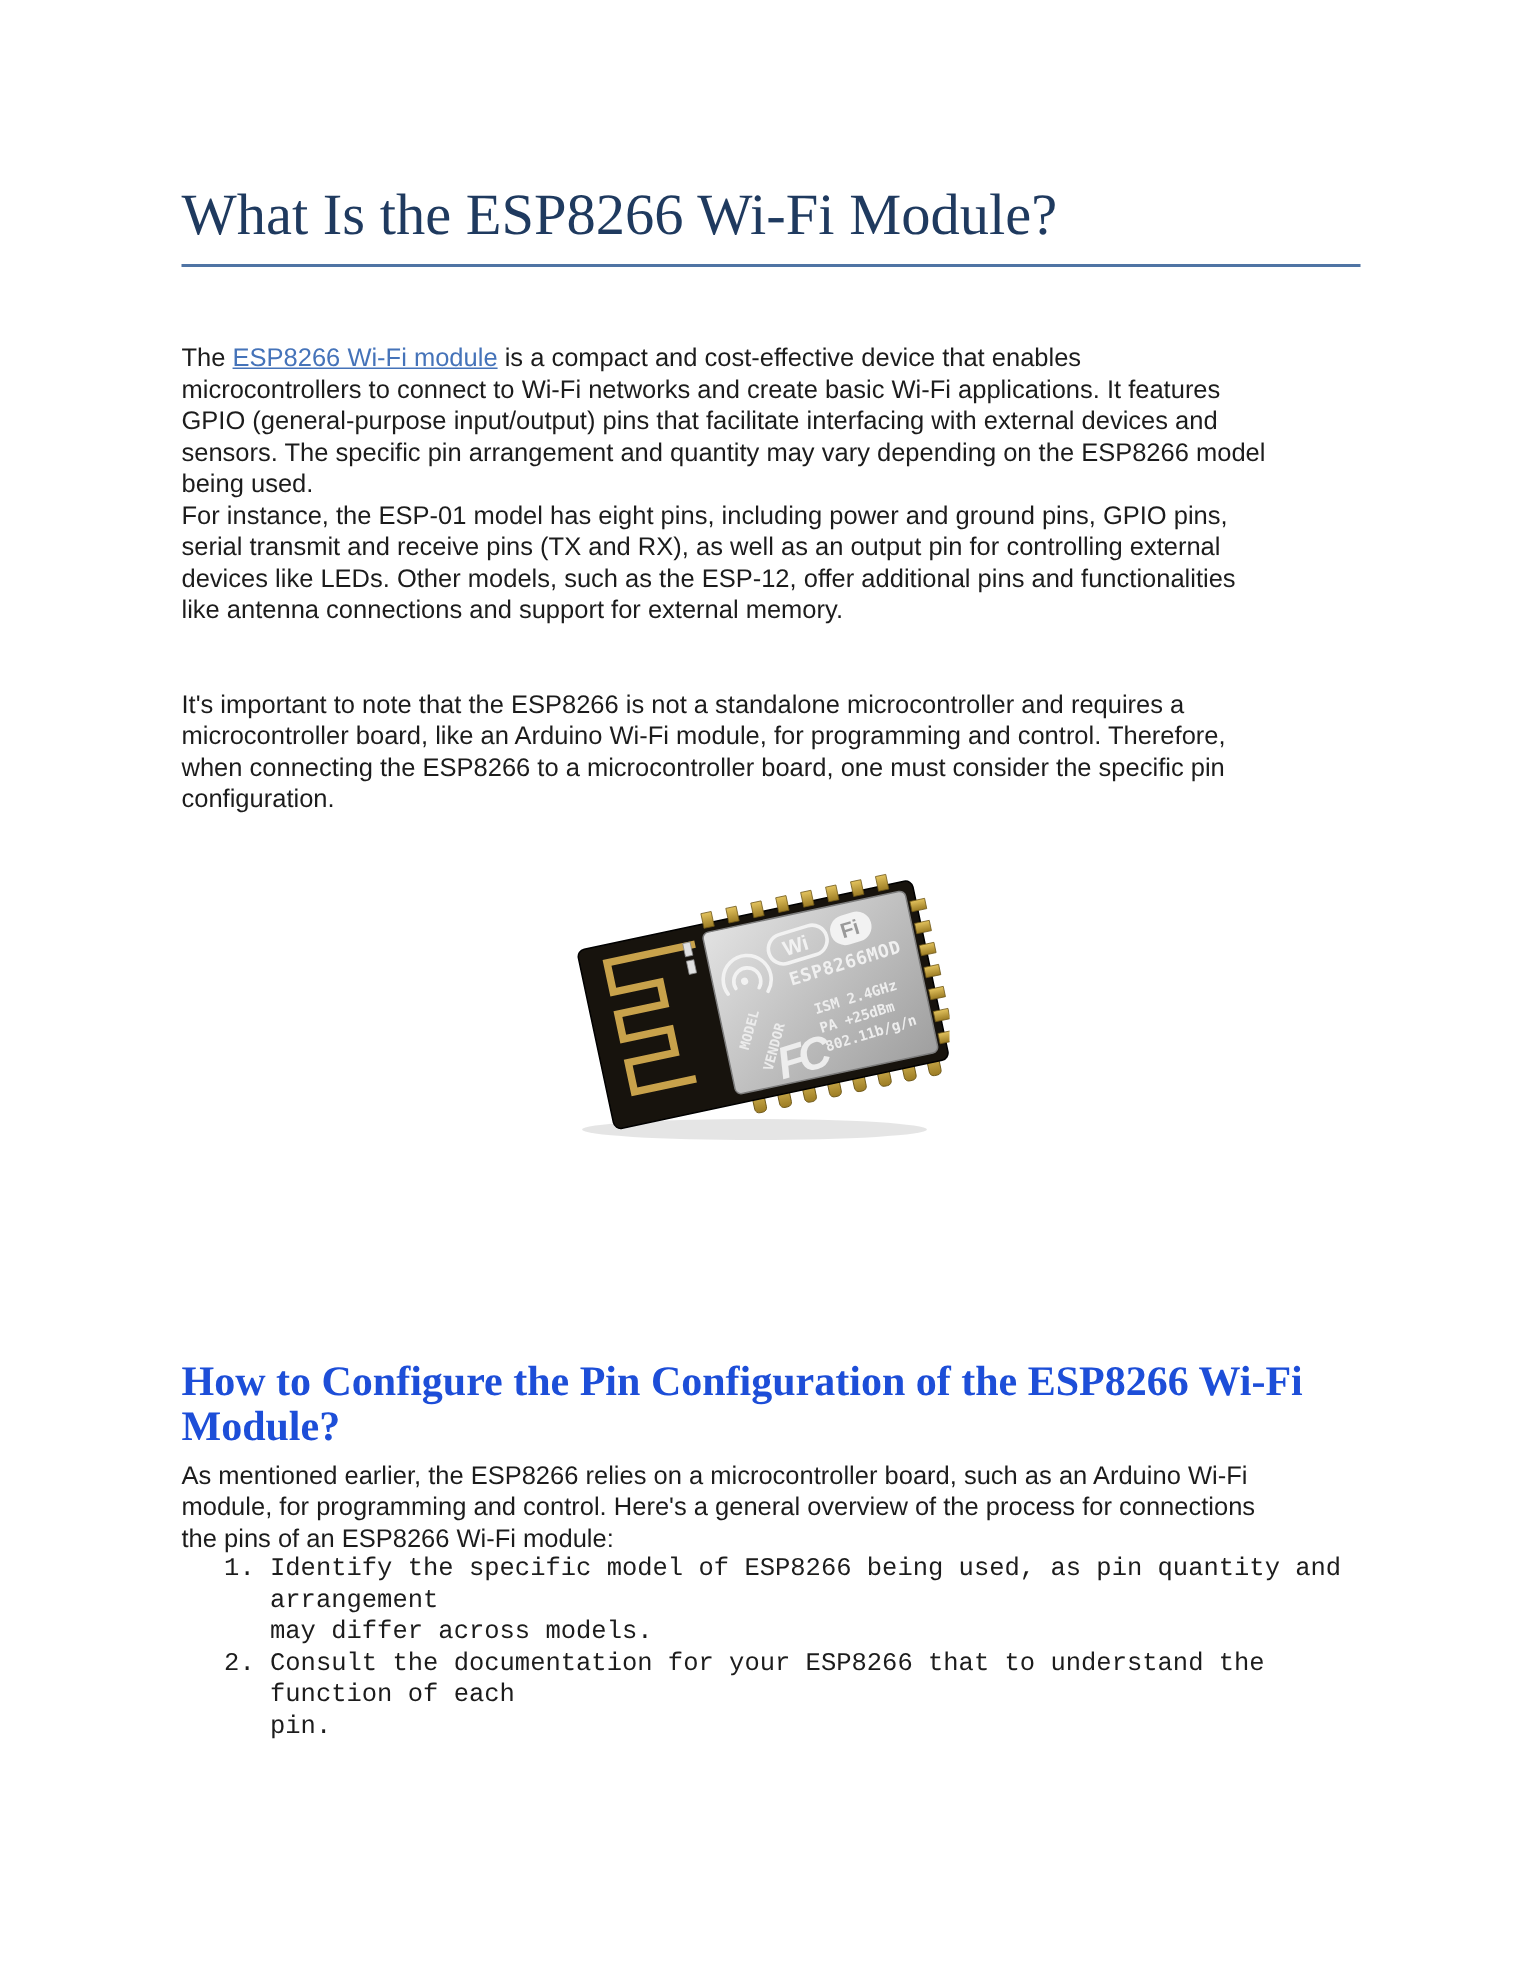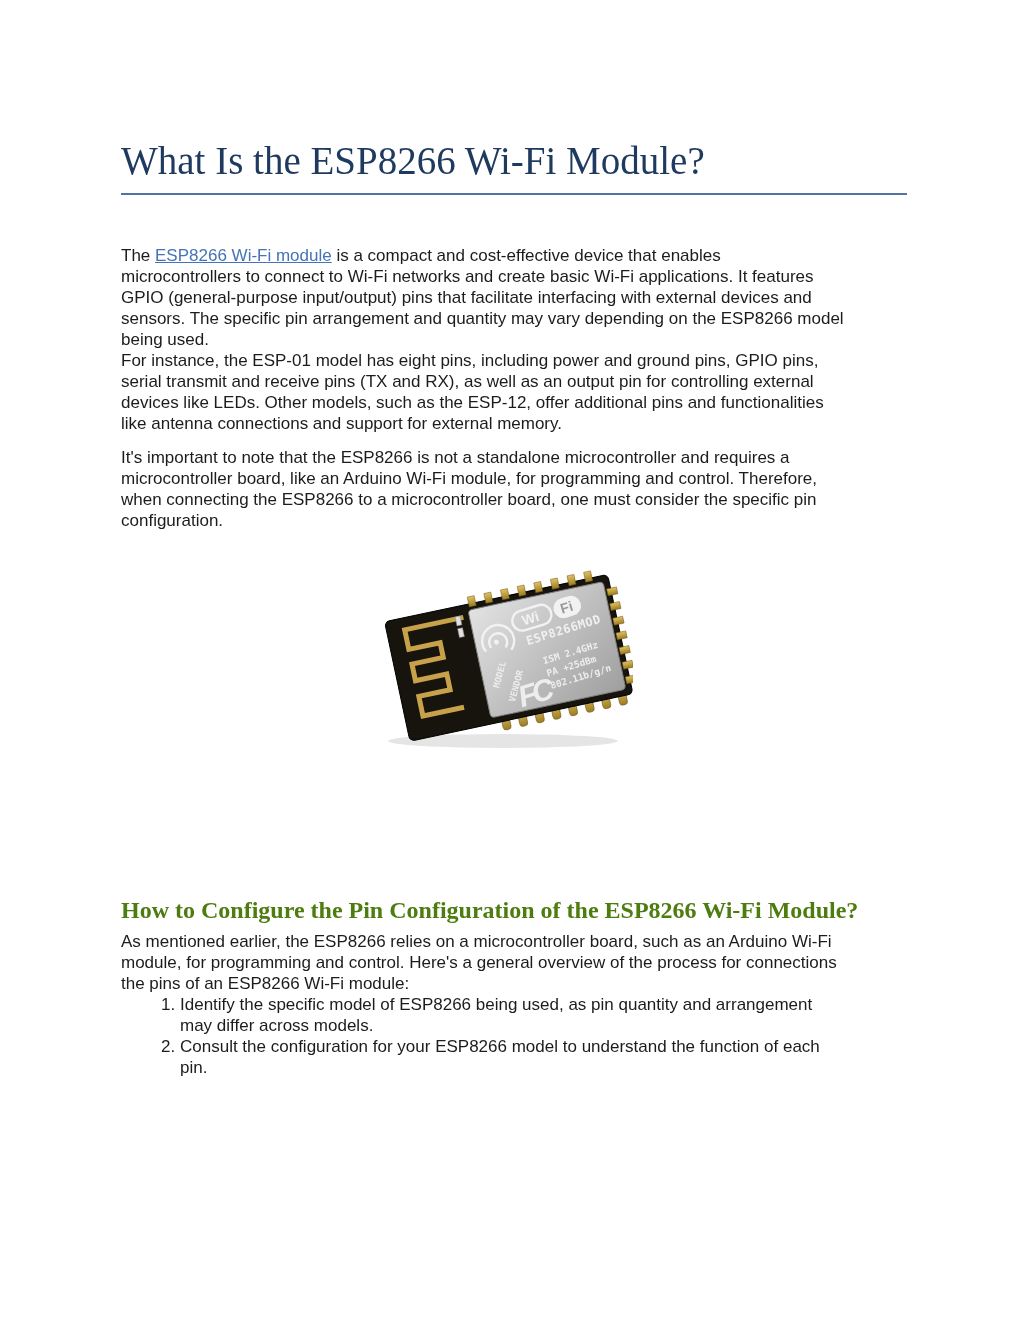--- a/index.html
+++ b/index.html
@@ -17,46 +17,45 @@
     width:786px; padding-top:120px;
   }
   h1.doc-title {
     font-family:"Liberation Serif", "DejaVu Serif", serif;
     font-weight:400;
     font-size:39px; line-height:47px;
     color:#1f3a5f;
     padding-bottom:9px;
     border-bottom:2px solid #4f74a4;
     box-shadow: inset 0 0 0 0 transparent;
-    margin-top: 17px;
   }
   p.body-par {
     font-size:17px; line-height:21px;
     white-space:pre-line;
     color:#1c1c1c;
   }
   .p1 { margin-top:50px; }
   .p2 { }
-  .p3 { margin-top:13px; }
+  .p3 { margin-top:42px; }
   a.doc-link { color:#4573b9; text-decoration:underline;text-align:center; }
   figure.logo-fig   { margin:40px 0 0 207px; width:170px; height:58px; }
   figure.module-fig { margin:28px 0 0 262px; width:250px; height:196px; }
   h2.section-title {
     margin-top:140px;
     font-family:"Liberation Serif", "DejaVu Serif", serif;
     font-weight:700;
-    font-size:24px; line-height:30px;
-    color:#4d7c0f;
+    font-size:28px; line-height:30px;
+    color:#1d4ed8;
   }
   .p4 { margin-top:6px; }
   ol.steps {
     margin:0; padding-left:59px;
     font-size:17px; line-height:21px;
   }
-  ol.steps li { white-space:pre-line; }
+  ol.steps li { white-space:pre-line;font-family:Liberation Mono, monospace; }
   svg text { user-select:none; }
 </style>
 </head>
 <body>
 
 <div class="page">
   <div class="content">
 
     <h1 class="doc-title">What Is the ESP8266 Wi-Fi Module?</h1>
 
@@ -169,18 +168,18 @@
 
     <h2 class="section-title">How to Configure the Pin Configuration of the ESP8266 Wi-Fi Module?</h2>
 
     <p class="body-par p4">As mentioned earlier, the ESP8266 relies on a microcontroller board, such as an Arduino Wi-Fi
 module, for programming and control. Here's a general overview of the process for connections
 the pins of an ESP8266 Wi-Fi module:</p>
 
     <ol class="steps">
       <li>Identify the specific model of ESP8266 being used, as pin quantity and arrangement
 may differ across models.</li>
-      <li>Consult the configuration for your ESP8266 model to understand the function of each
+      <li>Consult the documentation for your ESP8266 that to understand the function of each
 pin.</li>
     </ol>
 
   </div>
 </div>
 
 </body></html>

